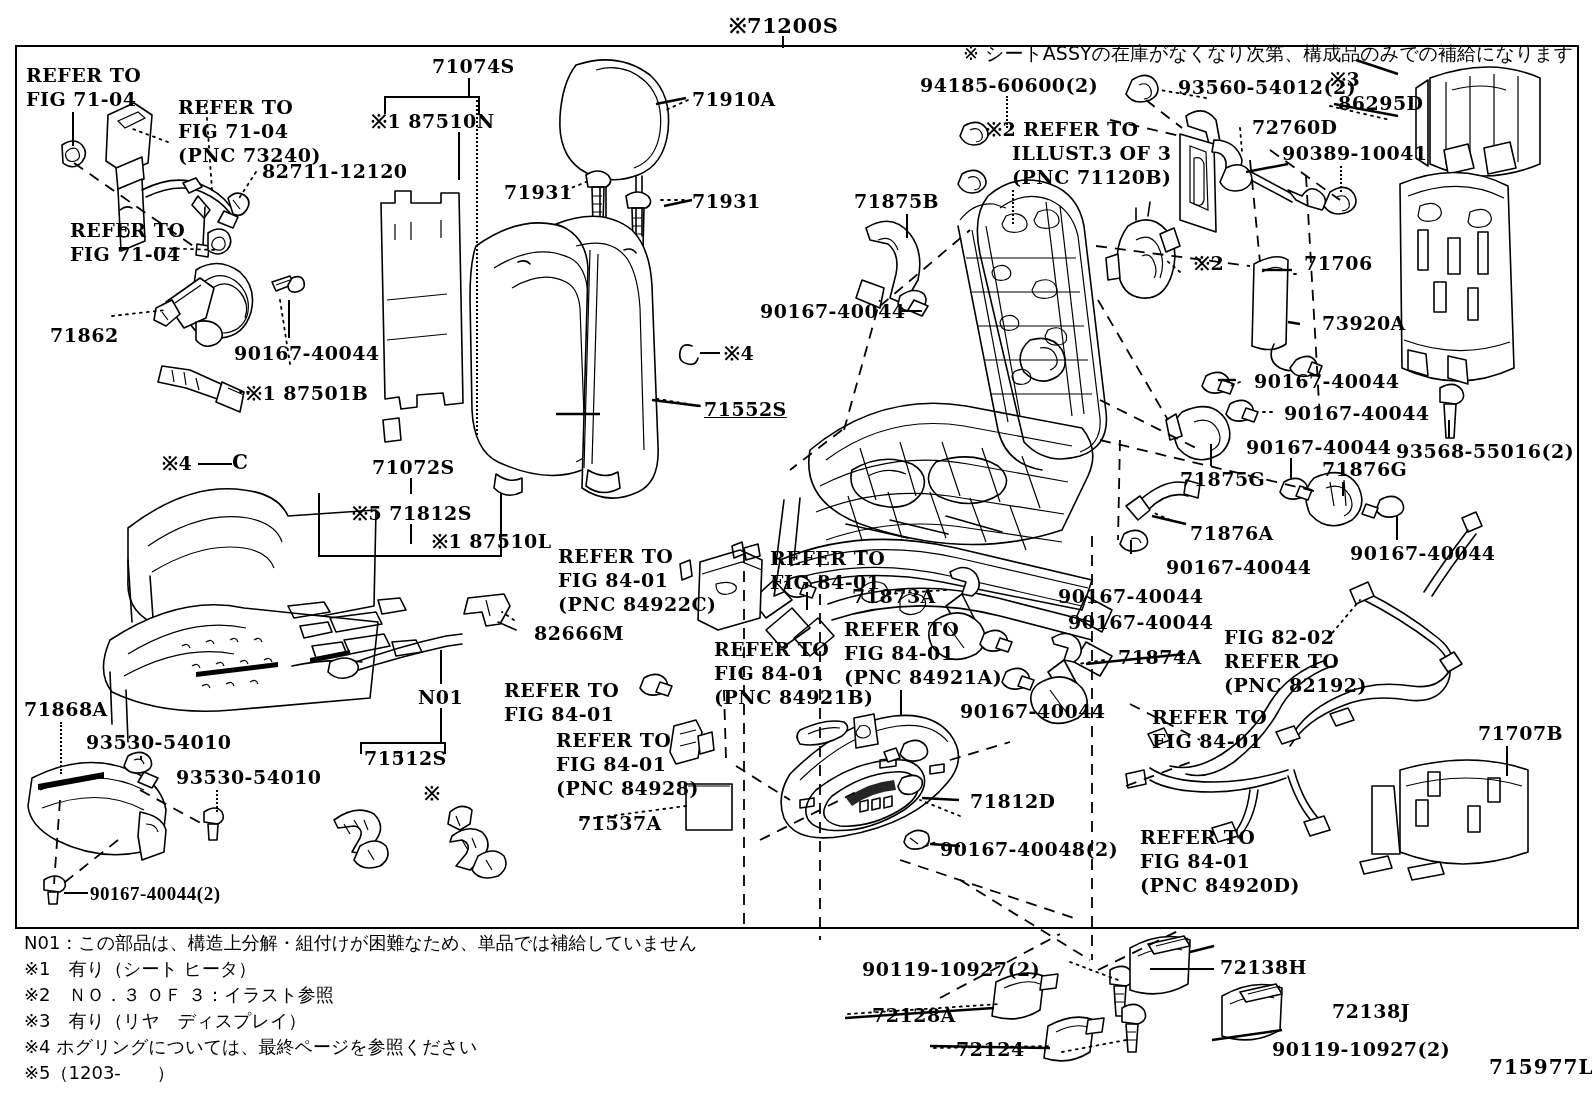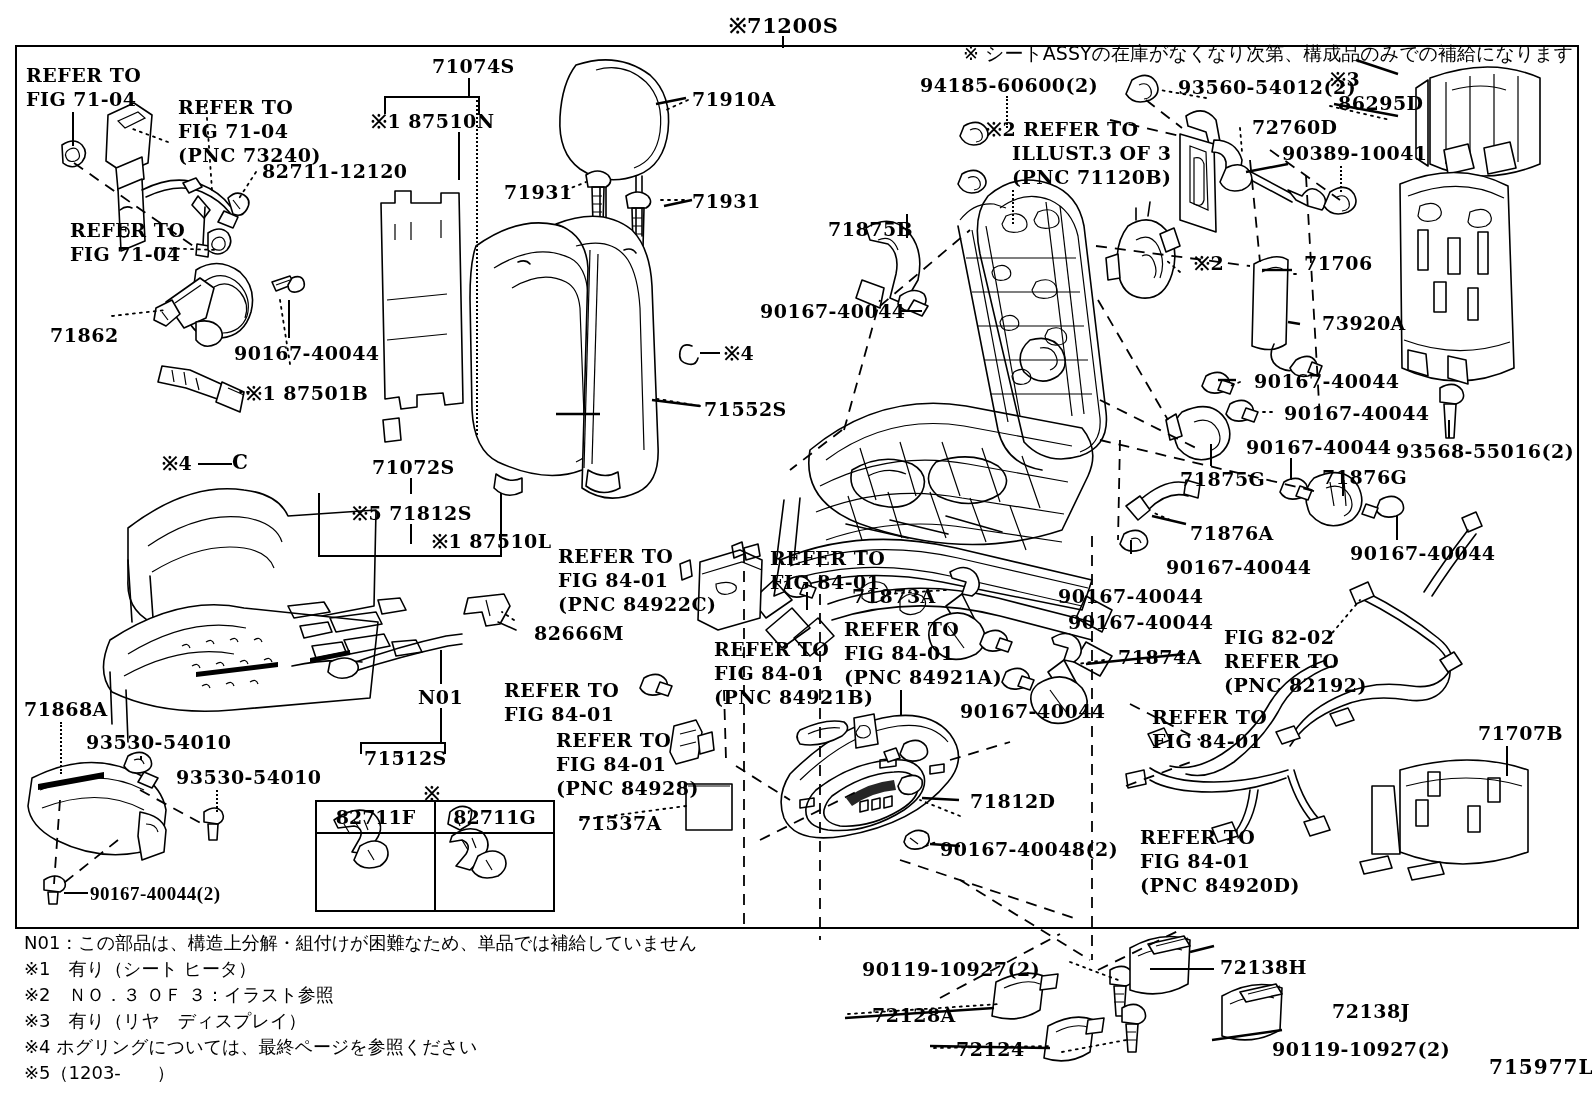--- a/index.html
+++ b/index.html
@@ -612,21 +612,21 @@
   <div class="brkd" style="left:384px;top:96px;width:92px;height:16px;"></div>
   <div class="ln v" style="left:468px;top:78px;height:20px;"></div>
   <div class="lbl" style="left:371px;top:110px;">※1 87510N</div>
   <div class="ln v" style="left:458px;top:132px;height:48px;"></div>
   <div class="dotv" style="left:476px;top:100px;height:335px;"></div>
 
   <div class="lbl" style="left:692px;top:88px;">71910A</div>
   <div class="lbl" style="left:504px;top:181px;">71931</div>
   <div class="lbl" style="left:692px;top:190px;">71931</div>
 
-  <div class="lbl" style="left:704px;top:398px;">71552S</div>
+  <div class="lbl" style="left:704px;top:398px;text-decoration:underline;">71552S</div>
   <div class="lbl" style="left:724px;top:342px;">※4</div>
   <div class="ln h" style="left:700px;top:352px;width:20px;"></div>
 
   <div class="lbl" style="left:162px;top:452px;">※4</div>
   <div class="ln h" style="left:198px;top:463px;width:34px;"></div>
   <div class="lbl" style="left:232px;top:450px;font-size:20px;">C</div>
 
   <div class="lbl" style="left:372px;top:456px;">71072S</div>
   <div class="brk" style="left:318px;top:493px;width:180px;height:62px;"></div>
   <div class="ln v" style="left:410px;top:478px;height:16px;"></div>
@@ -645,32 +645,20 @@
   <div class="lbl" style="left:24px;top:698px;">71868A</div>
   <div class="dotv" style="left:60px;top:722px;height:52px;"></div>
   <div class="lbl" style="left:86px;top:731px;">93530-54010</div>
   <div class="dotv" style="left:140px;top:756px;height:4px;"></div>
   <div class="lbl" style="left:176px;top:766px;">93530-54010</div>
   <div class="dotv" style="left:216px;top:790px;height:22px;"></div>
   <div class="lbl" style="left:90px;top:882px;font-family:Liberation Serif, serif;">90167-40044(2)</div>
   <div class="ln h" style="left:64px;top:892px;width:24px;"></div>
 
   <div class="lbl" style="left:424px;top:782px;">※</div>
-  <table class="tbl" style="left:315px;top:800px;width:240px;height:104px;table-layout:fixed;">
-    <tbody>
-        <tr>
-      <td style="height:28px;">82711F</td>
-      <td style="height:28px;">82711G</td>
-    </tr>
-    <tr>
-      <td style="height:74px;"></td>
-      <td style="height:74px;"></td>
-    </tr>
-  </tbody>
-    </table>
 
   <div class="lbl" style="left:558px;top:545px;">REFER TO</div>
   <div class="lbl" style="left:558px;top:569px;">FIG 84-01</div>
   <div class="lbl" style="left:558px;top:593px;">(PNC 84922C)</div>
 
   <div class="lbl" style="left:714px;top:638px;">REFER TO</div>
   <div class="lbl" style="left:714px;top:662px;">FIG 84-01</div>
   <div class="lbl" style="left:714px;top:686px;">(PNC 84921B)</div>
 
   <div class="lbl" style="left:504px;top:679px;">REFER TO</div>
@@ -686,21 +674,21 @@
   <div class="lbl" style="left:770px;top:571px;">FIG 84-01</div>
   <div class="ln v" style="left:806px;top:592px;height:18px;"></div>
 
   <div class="lbl" style="left:920px;top:74px;">94185-60600(2)</div>
   <div class="dotv" style="left:1006px;top:96px;height:32px;"></div>
   <div class="lbl" style="left:986px;top:118px;">※2 REFER TO</div>
   <div class="lbl" style="left:1012px;top:142px;">ILLUST.3 OF 3</div>
   <div class="lbl" style="left:1012px;top:166px;">(PNC 71120B)</div>
   <div class="dotv" style="left:1012px;top:190px;height:34px;"></div>
 
-  <div class="lbl" style="left:828px;top:190px;margin-top:28px;">71875B</div>
+  <div class="lbl" style="left:854px;top:190px;">71875B</div>
   <div class="ln v" style="left:906px;top:214px;height:24px;"></div>
   <div class="lbl" style="left:760px;top:300px;">90167-40044</div>
   <div class="ln h" style="left:900px;top:310px;width:22px;"></div>
 
   <div class="lbl" style="left:1178px;top:76px;">93560-54012(2)</div>
   <div class="lbl" style="left:1330px;top:68px;">※3</div>
   <div class="lbl" style="left:1338px;top:92px;text-align:right;">86295D</div>
   <div class="lbl" style="left:1252px;top:116px;">72760D</div>
   <div class="lbl" style="left:1282px;top:142px;">90389-10041</div>
   <div class="dotv" style="left:1340px;top:166px;height:26px;"></div>
@@ -709,21 +697,21 @@
   <div class="lbl" style="left:1304px;top:252px;">71706</div>
   <div class="lbl" style="left:1322px;top:312px;">73920A</div>
 
   <div class="lbl" style="left:1254px;top:370px;">90167-40044</div>
   <div class="lbl" style="left:1284px;top:402px;">90167-40044</div>
   <div class="lbl" style="left:1246px;top:436px;">90167-40044</div>
   <div class="lbl" style="left:1396px;top:440px;">93568-55016(2)</div>
   <div class="ln v" style="left:1448px;top:420px;height:18px;"></div>
   <div class="lbl" style="left:1180px;top:468px;">71875G</div>
   <div class="ln v" style="left:1210px;top:444px;height:22px;"></div>
-  <div class="lbl" style="left:1322px;top:458px;margin-top:8px;">71876G</div>
+  <div class="lbl" style="left:1322px;top:458px;">71876G</div>
   <div class="ln v" style="left:1342px;top:482px;height:14px;"></div>
   <div class="ln v" style="left:1290px;top:458px;height:22px;"></div>
   <div class="lbl" style="left:1190px;top:522px;">71876A</div>
   <div class="lbl" style="left:1166px;top:556px;">90167-40044</div>
   <div class="lbl" style="left:1350px;top:542px;">90167-40044</div>
   <div class="ln v" style="left:1396px;top:516px;height:24px;"></div>
   <div class="ln v" style="left:1130px;top:540px;height:14px;"></div>
 
   <div class="lbl" style="left:852px;top:585px;">71873A</div>
   <div class="lbl" style="left:844px;top:618px;">REFER TO</div>

